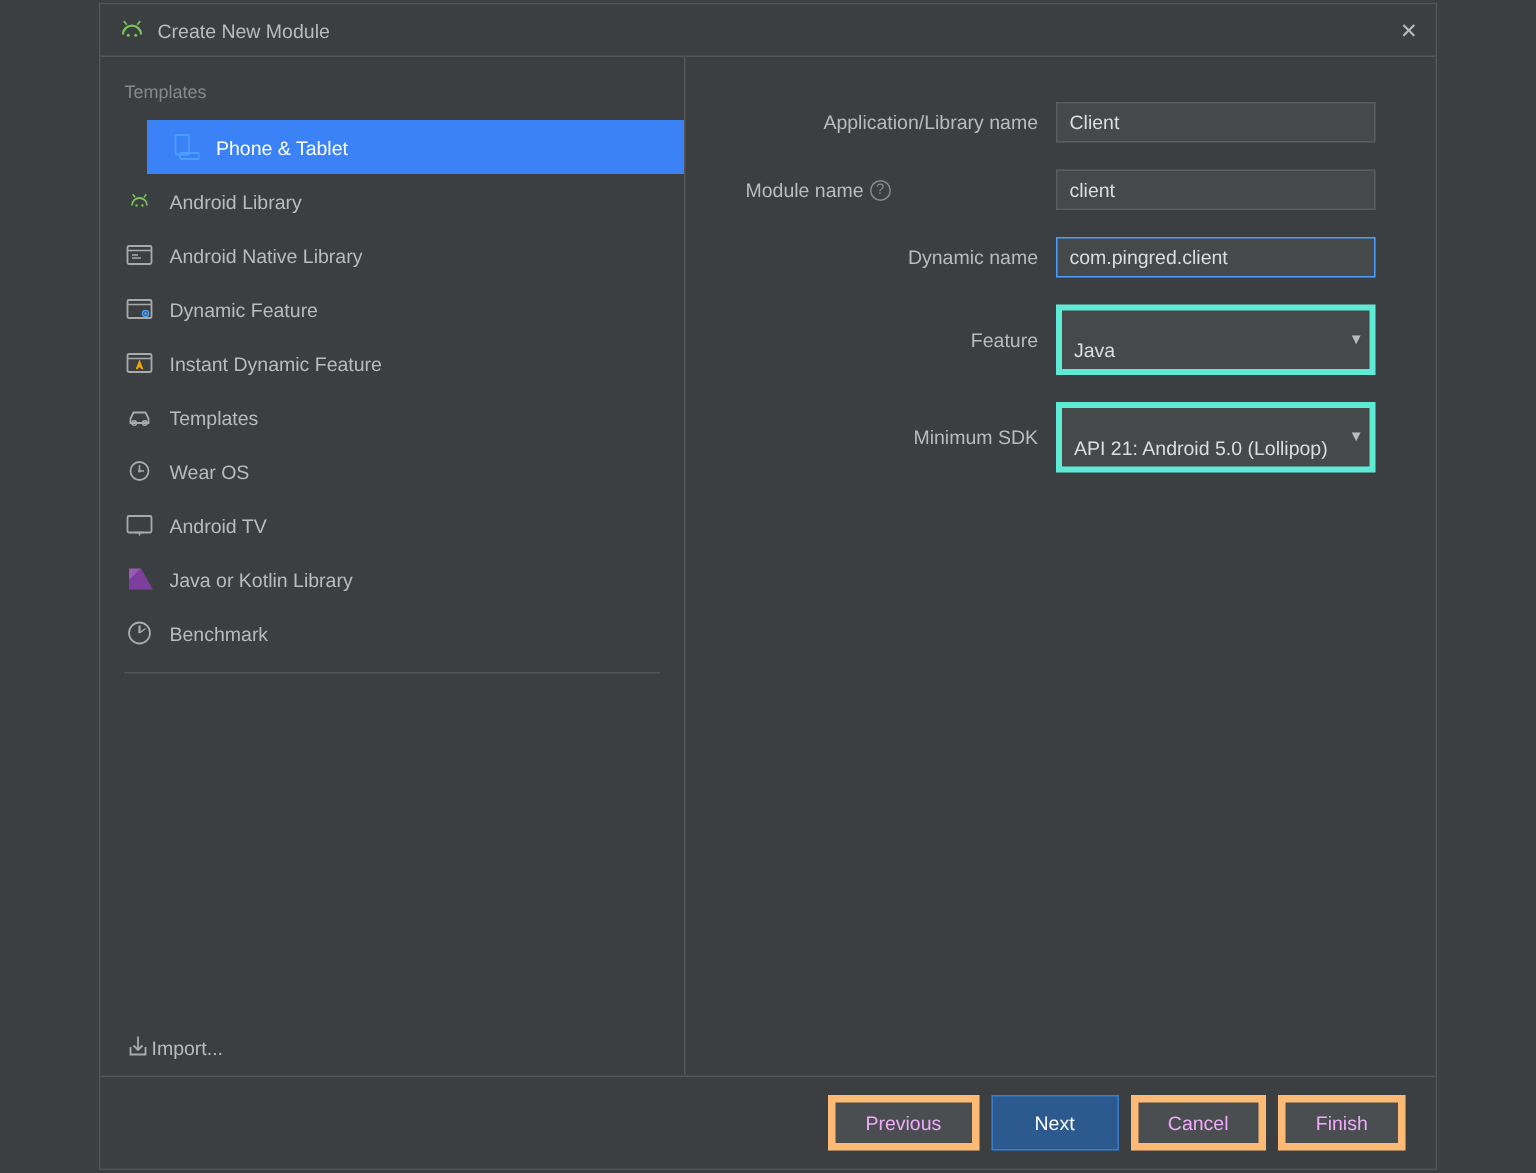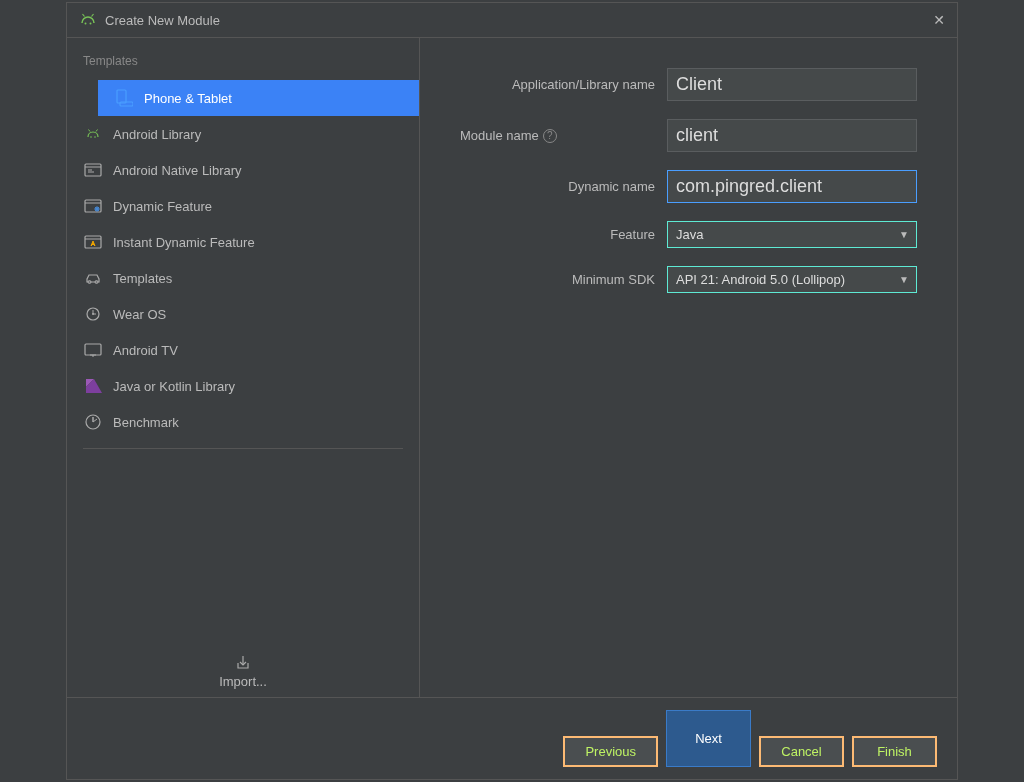--- a/index.html
+++ b/index.html
@@ -98,21 +98,20 @@
       margin: 8px 16px;
     }
     .sidebar-import {
       display: flex;
       align-items: center;
       padding: 8px 16px;
       cursor: pointer;
       color: #bbb;
       font-size: 13px;
       margin-top: auto;
-      flex-direction: column;
     }
     .main-content {
       flex: 1;
       padding: 30px 40px;
       display: flex;
       flex-direction: column;
       gap: 18px;
     }
     .form-row {
       display: flex;
@@ -124,21 +123,21 @@
       font-size: 13px;
       width: 195px;
       text-align: right;
       flex-shrink: 0;
     }
     .form-input {
       flex: 1;
       background: #45494a;
       border: 1px solid #5a5d5f;
       color: #ddd;
-      font-size: 18px;
+      font-size: 13px;
       padding: 5px 8px;
       outline: none;
     }
     .form-input:focus, .form-input.focused {
       border-color: #4a9eff;
     }
     .form-input.focused {
       border: 1px solid #4a9eff;
     }
     .form-select {
@@ -155,24 +154,24 @@
     }
     .select-wrapper {
       flex: 1;
       position: relative;
       display: flex;
       align-items: center;
     }
     .select-wrapper select {
       width: 100%;
       background: #45494a;
-      border: 1px solid #5eead4;
+      border: 4px solid #5eead4;
       color: #ddd;
       font-size: 13px;
-      padding: 5px 28px 5px 8px;
+      padding: 19px 28px 5px 8px;
       outline: none;
       appearance: none;
       -webkit-appearance: none;
     }
     .select-arrow {
       position: absolute;
       right: 8px;
       pointer-events: none;
       color: #bbb;
       font-size: 10px;
@@ -204,23 +203,22 @@
     }
     .btn {
       padding: 6px 20px;
       font-size: 13px;
       cursor: pointer;
       border: none;
       min-width: 85px;
     }
     .btn-default {
       background: #4a4e50;
-      color: #bef264;
-      border: 2px solid #fdba74;
-      margin-top: 26px;
+      color: #f0abfc;
+      border: 5px solid #fdba74;
     }
     .btn-primary {
       background: #2d5a8e;
       color: #fff;
       border: 1px solid #3a7bc8;
     }
     .icon-kotlin { color: #9b59b6; }
   </style>
 </head>
 <body>

